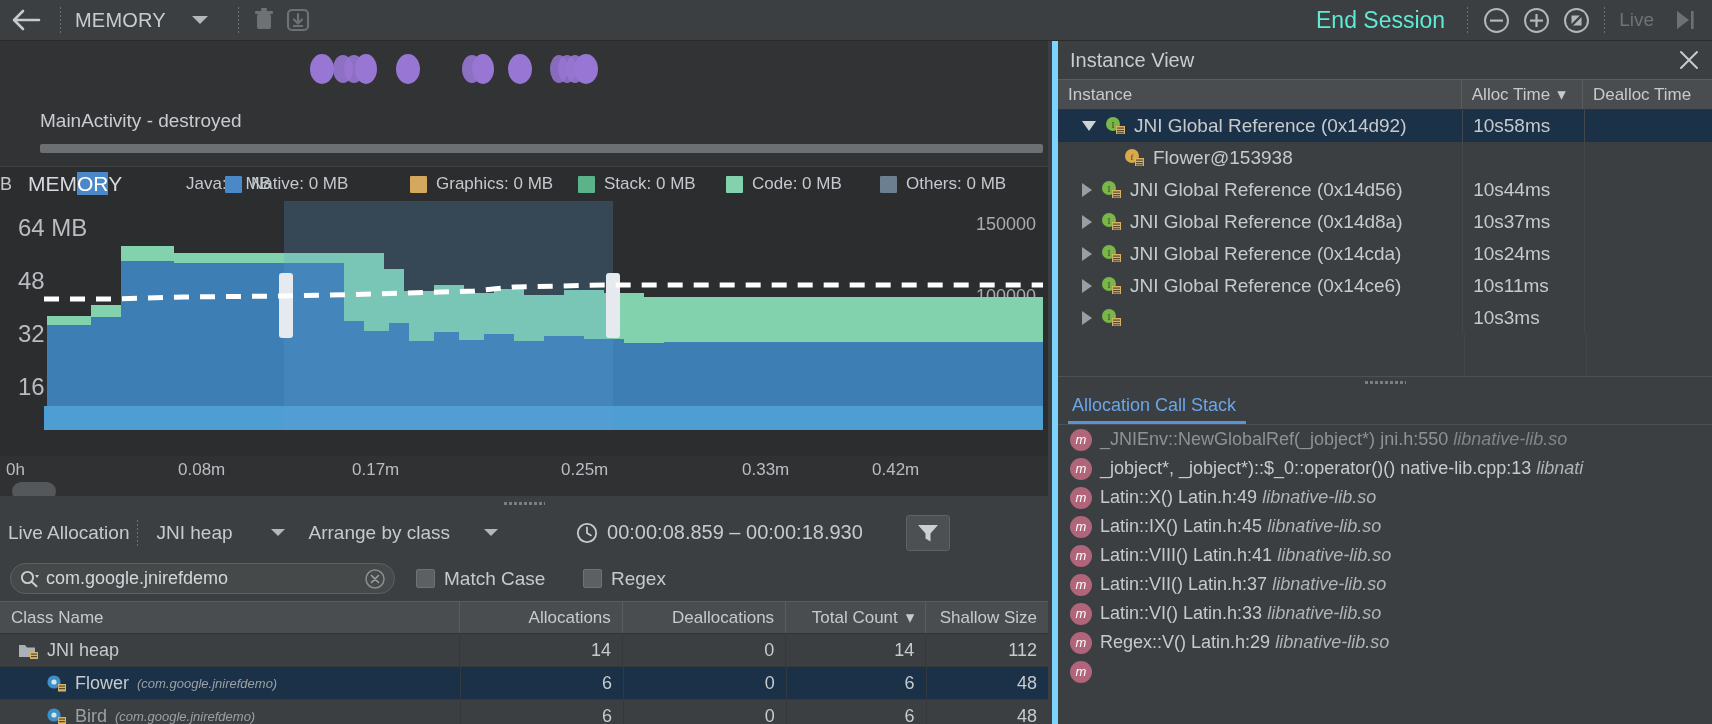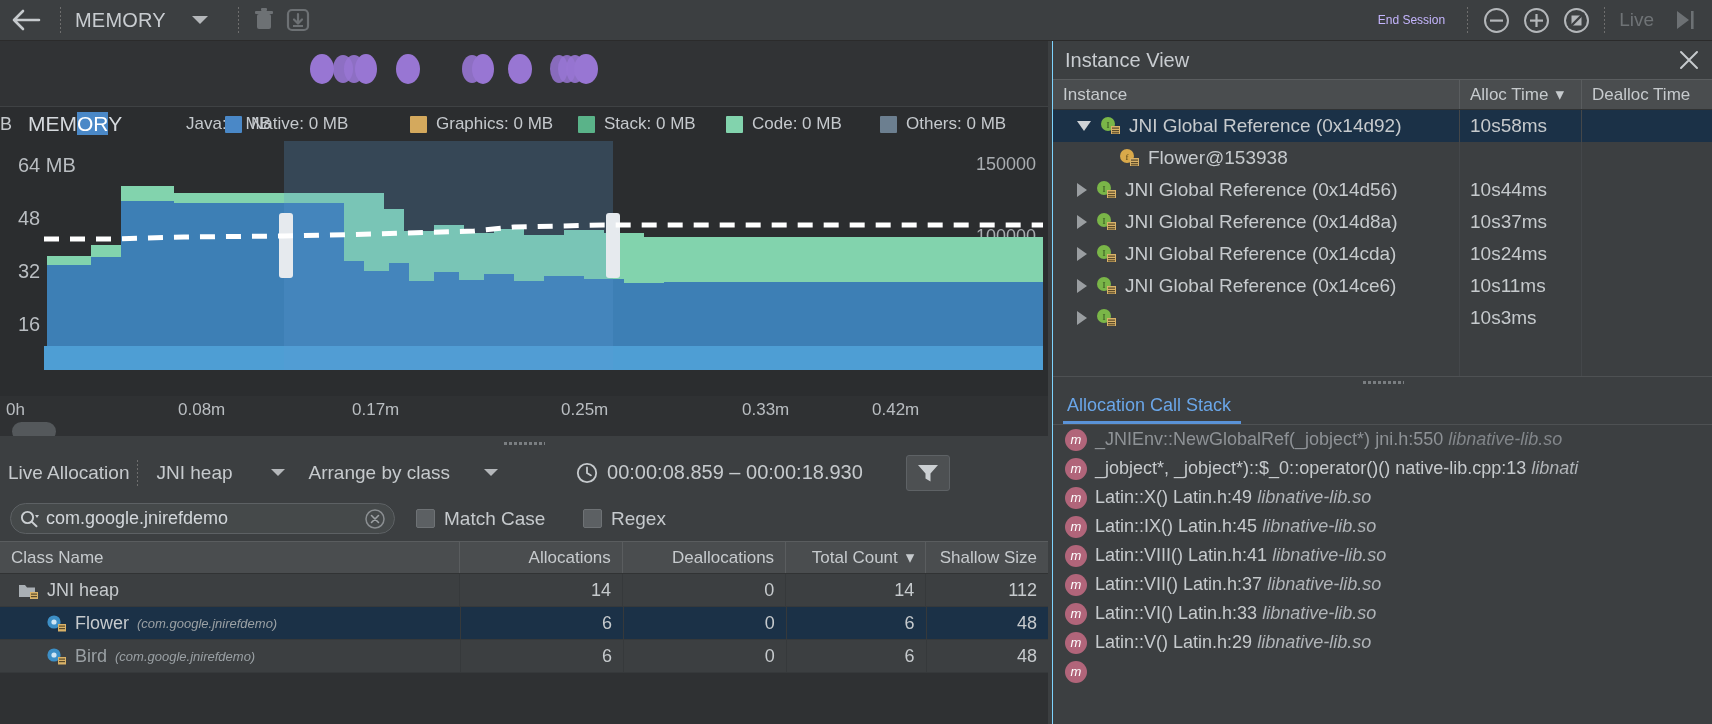--- a/index.html
+++ b/index.html
@@ -20,21 +20,21 @@
   }
   .back-arrow { width: 52px; height: 41px; display: flex; align-items: center; justify-content: center; }
   .vdot { width: 1px; height: 26px; background: transparent;
     background-image: repeating-linear-gradient(to bottom, #6e6e6e 0 2px, transparent 2px 4px);
     margin: 0 8px; }
   .tb-title { font-size: 20px; color: #c8ccd0; letter-spacing: .2px; padding-left:6px; }
   .caret-down { width: 0; height: 0; border-left: 8px solid transparent; border-right: 8px solid transparent;
     border-top: 8px solid #b4b7ba; margin: 0 22px 0 26px; }
   .tb-icon { width: 34px; height: 34px; display: flex; align-items: center; justify-content: center; }
   .spacer { flex: 1; }
-  .end-session { font-size: 12px; color: #c4b5fd; margin-right: 14px; }
+  .end-session { font-size: 23px; color: #5eead4; margin-right: 14px; }
   .zoom-icon { width: 40px; height: 41px; display: flex; align-items: center; justify-content: center; }
   .live-label { font-size: 19px; color: #6f7376; margin: 0 12px 0 6px; }
   .live-btn { width: 38px; height: 41px; display: flex; align-items: center; justify-content: center; margin-right: 8px; }
 
   
   .left-col { position: absolute; left: 0; top: 41px; width: 1048px; height: 683px; background: #2f3133; }
 
   
   .event-strip { position: relative; height: 65px; background: #313335; }
   .event-dots { position: absolute; left: 0; top: 4px; width: 100%; height: 44px; }
@@ -48,21 +48,21 @@
   .legend-row { position: relative; height: 34px; background: #2b2d2f; display:flex; align-items:center; }
   .legend-entry { display: flex; align-items: center; margin-right: 0; font-size: 17px; color: #c5c9cd; position:absolute; }
   .swatch { width: 17px; height: 17px; margin-right: 9px; border-radius: 1px; }
   .memory-word { position: absolute; left: 28px; top: 5px; font-size: 21px; color: #d6dade; }
   .memory-word .hl { background: #4a88c7; color:#fff; }
   .b-prefix { position:absolute; left:0; top:7px; font-size:18px; color:#c5c9cd; }
 
   
   .chart-wrap { position: relative; height: 255px; background: #2b2d2f; overflow: hidden; }
   .plot { position: absolute; left: 44px; top: 0; width: 999px; height: 229px; }
-  .ytick { position: absolute; left: 2px; font-size: 20px; color: #b9bdc1; }
+  .ytick { position: absolute; left: 2px; font-size: 24px; color: #b9bdc1; }
   .ytick-r { position: absolute; right: 12px; font-size: 18px; color: #a9adb1; }
   .selection { position: absolute; top: 0; bottom: 0; background: rgba(90,155,215,.24); }
   .sel-handle { position:absolute; top:72px; width:14px; height:65px; background:#e6eaee; border-radius:3px; }
 
   .axis-row { position: relative; height: 40px; background: #2f3133; }
   .xtick { position: absolute; top: 4px; font-size: 17px; color: #b9bdc1; }
   .pill { position:absolute; left:12px; top:26px; width:44px; height:19px; background:#54585b; border-radius:10px; }
 
   .hsplit { height: 13px; background: #3c3f41; position: relative; }
   .hsplit::after { content:""; position:absolute; left:50%; top:5px; transform:translateX(-50%);
@@ -98,21 +98,21 @@
   .c-name { width: 496px; color: #c6cacd; }
   .c-alloc { width: 175px; justify-content: flex-end; color: #c6cacd; }
   .c-dealloc { width: 175px; justify-content: flex-end; color: #c6cacd; }
   .c-total { width: 150px; justify-content: flex-end; color: #c6cacd; }
   .c-shallow { width: 130px; justify-content: flex-end; color: #c6cacd; }
   .pkg { color: #9aa0a4; font-style: italic; margin-left: 8px; font-size: 13px; }
   .dim { color: #9aa0a4; }
 
   
   .right-col { position: absolute; left: 1052px; top: 41px; width: 660px; height: 683px; background: #3c3f41;
-     border-left: 1px solid #7dd3fc; }
+     border-left: 6px solid #7dd3fc; }
   .iv-head { position: relative; height: 38px; display:flex; align-items:center; }
   .iv-title { font-size: 20px; color: #c8ccd0; padding-left: 12px; }
   .iv-close { position:absolute; right: 12px; top: 8px; width: 22px; height: 22px; }
   .iv-thead { display:flex; height: 31px; background: #4a4d4f; border-top:1px solid #5a5d5f; border-bottom:1px solid #313334; }
   .iv-thead div { font-size: 17px; color: #c6cacd; display:flex; align-items:center; padding: 0 10px; border-right:1px solid #5a5d5f; }
   .iv-row { display:flex; height: 32px; }
   .iv-row.sel { background: #1b3147; }
   .iv-c1 { width: 407px; display:flex; align-items:center; padding-left: 8px; border-right:1px solid #44474a;}
   .iv-c2 { width: 122px; display:flex; align-items:center; padding-left: 10px; font-size:19px; color:#c6cacd; border-right:1px solid #44474a;}
   .iv-c3 { width: 128px; }
@@ -211,20 +211,24 @@
         <div class="dot" style="left:462px;top:10px;width:20px;height:28px;opacity:.9"></div>
         <div class="dot" style="left:472px;top:9px;width:22px;height:30px;"></div>
         <div class="dot" style="left:508px;top:9px;width:24px;height:30px;"></div>
         <div class="dot" style="left:550px;top:10px;width:18px;height:28px;opacity:.85"></div>
         <div class="dot" style="left:558px;top:10px;width:18px;height:28px;opacity:.85"></div>
         <div class="dot" style="left:566px;top:10px;width:18px;height:28px;opacity:.9"></div>
         <div class="dot" style="left:574px;top:9px;width:24px;height:30px;"></div>
       </div>
     </div>
 
+    <div class="activity-row">
+      <div class="activity-label">MainActivity - destroyed</div>
+      <div class="activity-bar"></div>
+    </div>
     <div class="strip-sep"></div>
 
     <div class="legend-row">
       <div class="b-prefix">B</div>
       <div class="memory-word">MEM<span class="hl">OR</span>Y</div>
       <div class="legend-entry" style="left:160px;">
         <span class="swatch" style="background:#4a88c7;visibility:hidden"></span>
         <span>Java: 0 MB</span>
       </div>
       <div class="legend-entry" style="left:225px;">
@@ -599,21 +603,21 @@
       <div class="acs-row">
         <span class="m-icon">m</span>
         <span class="acs-text"><span>Latin::VII()</span> <span>Latin.h:37</span> <span class="it">libnative-lib.so</span></span>
       </div>
       <div class="acs-row">
         <span class="m-icon">m</span>
         <span class="acs-text"><span>Latin::VI()</span> <span>Latin.h:33</span> <span class="it">libnative-lib.so</span></span>
       </div>
       <div class="acs-row">
         <span class="m-icon">m</span>
-        <span class="acs-text"><span>Latin::V()</span> <span>Latin.h:29</span> <span class="it">libnative-lib.so</span></span>
+        <span class="acs-text"><span>Regex::V()</span> <span>Latin.h:29</span> <span class="it">libnative-lib.so</span></span>
       </div>
       <div class="acs-row">
         <span class="m-icon">m</span>
       </div>
     </div>
   </div>
 
 </div>
 
 </body></html>

